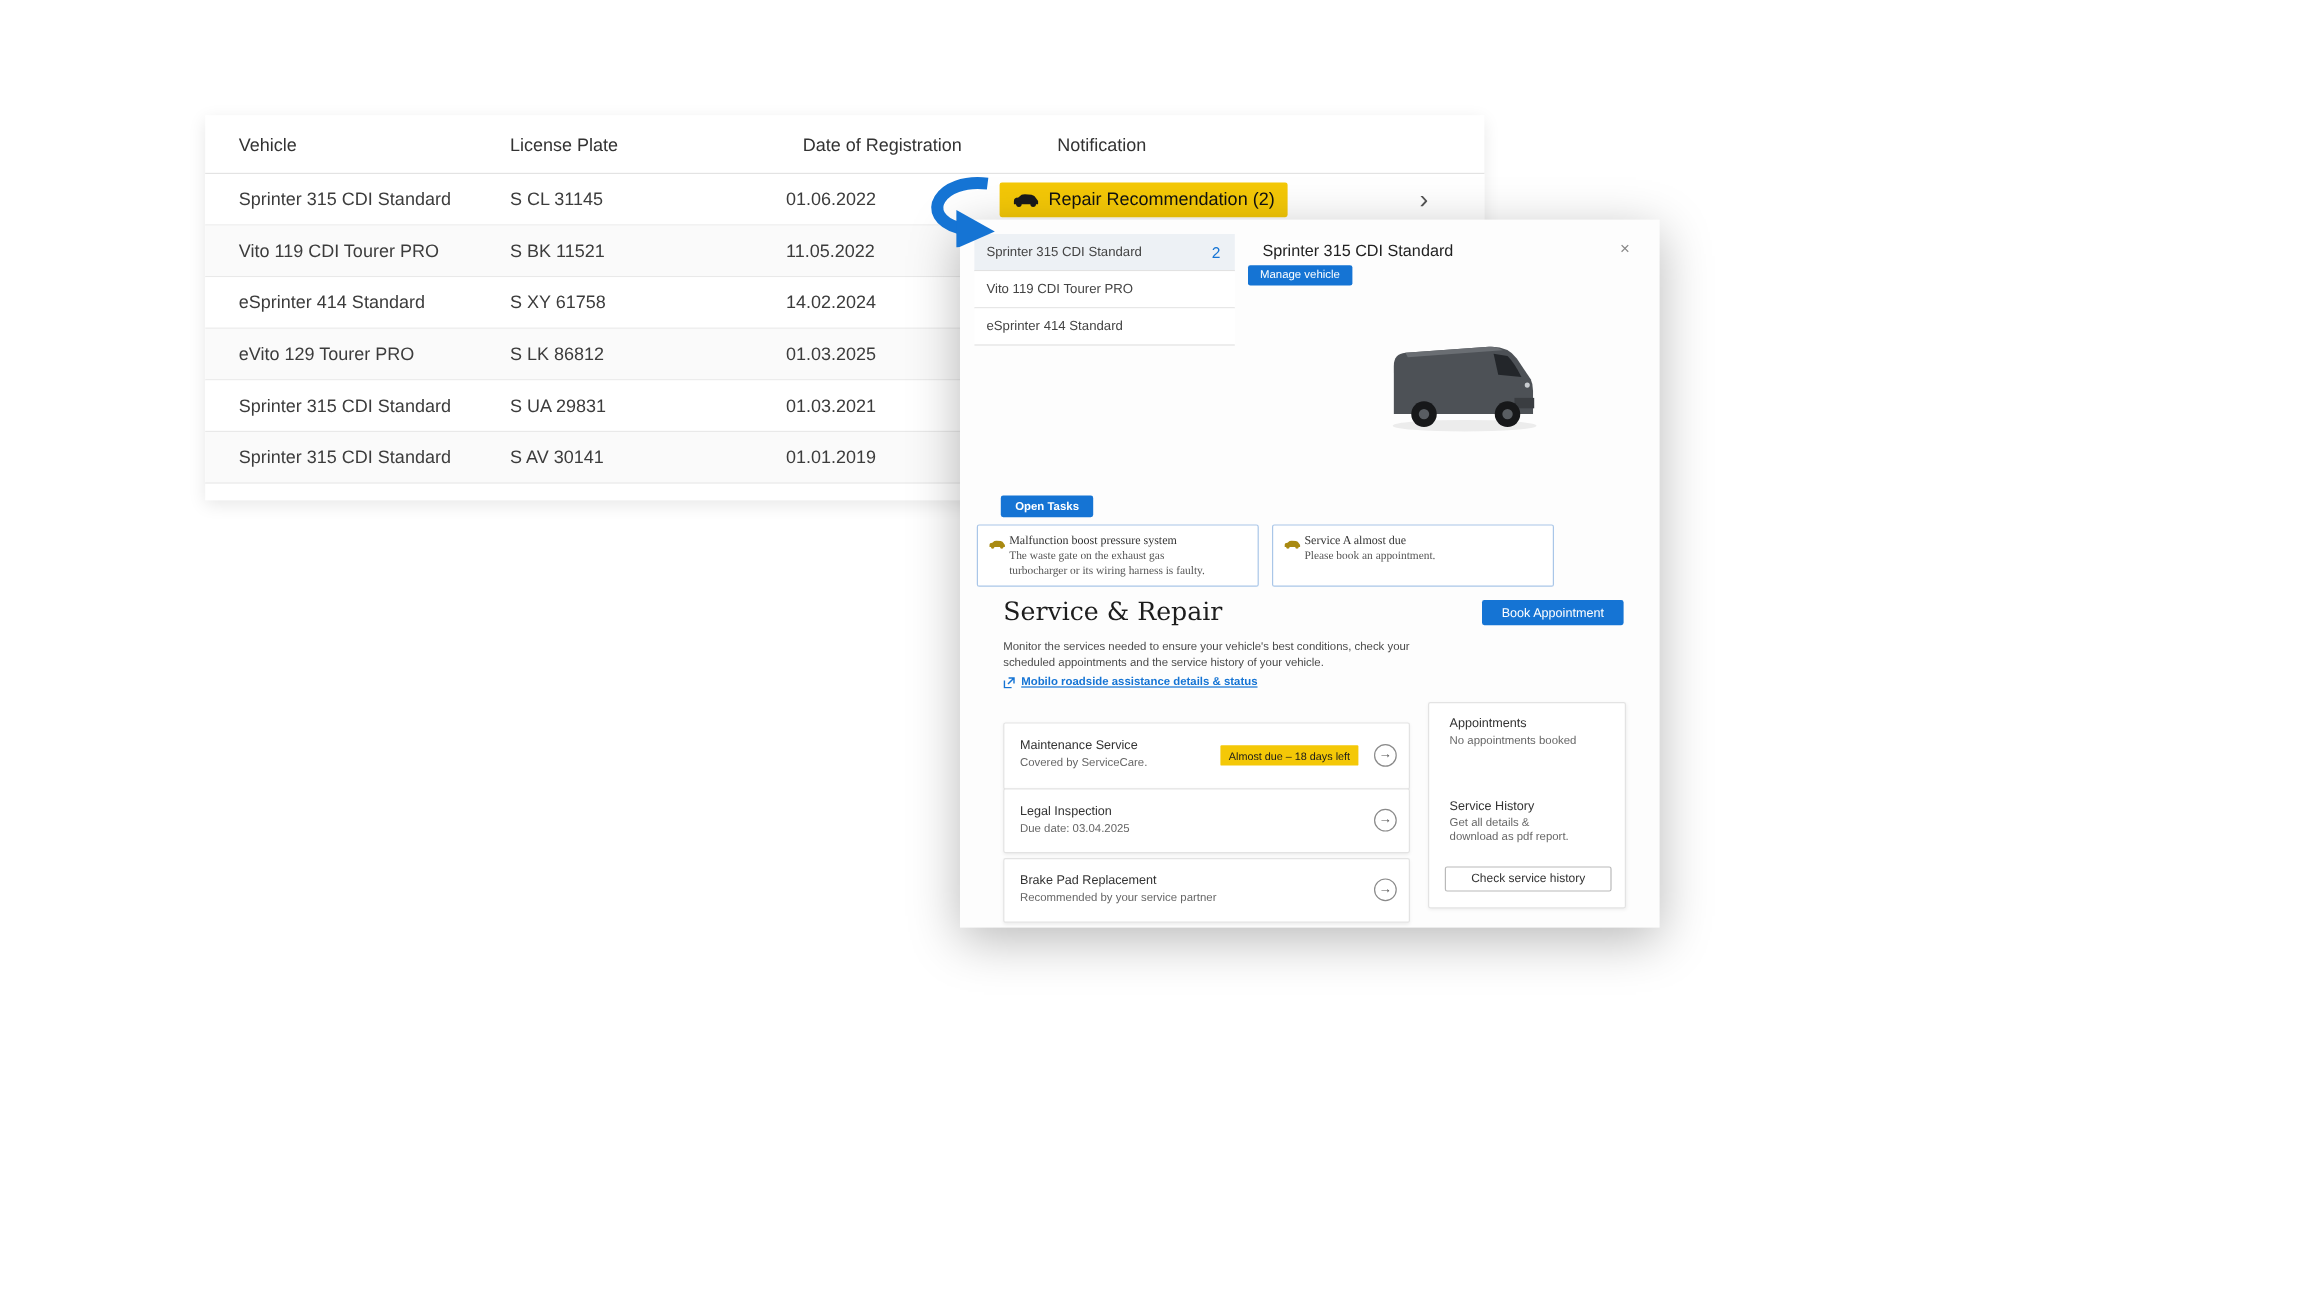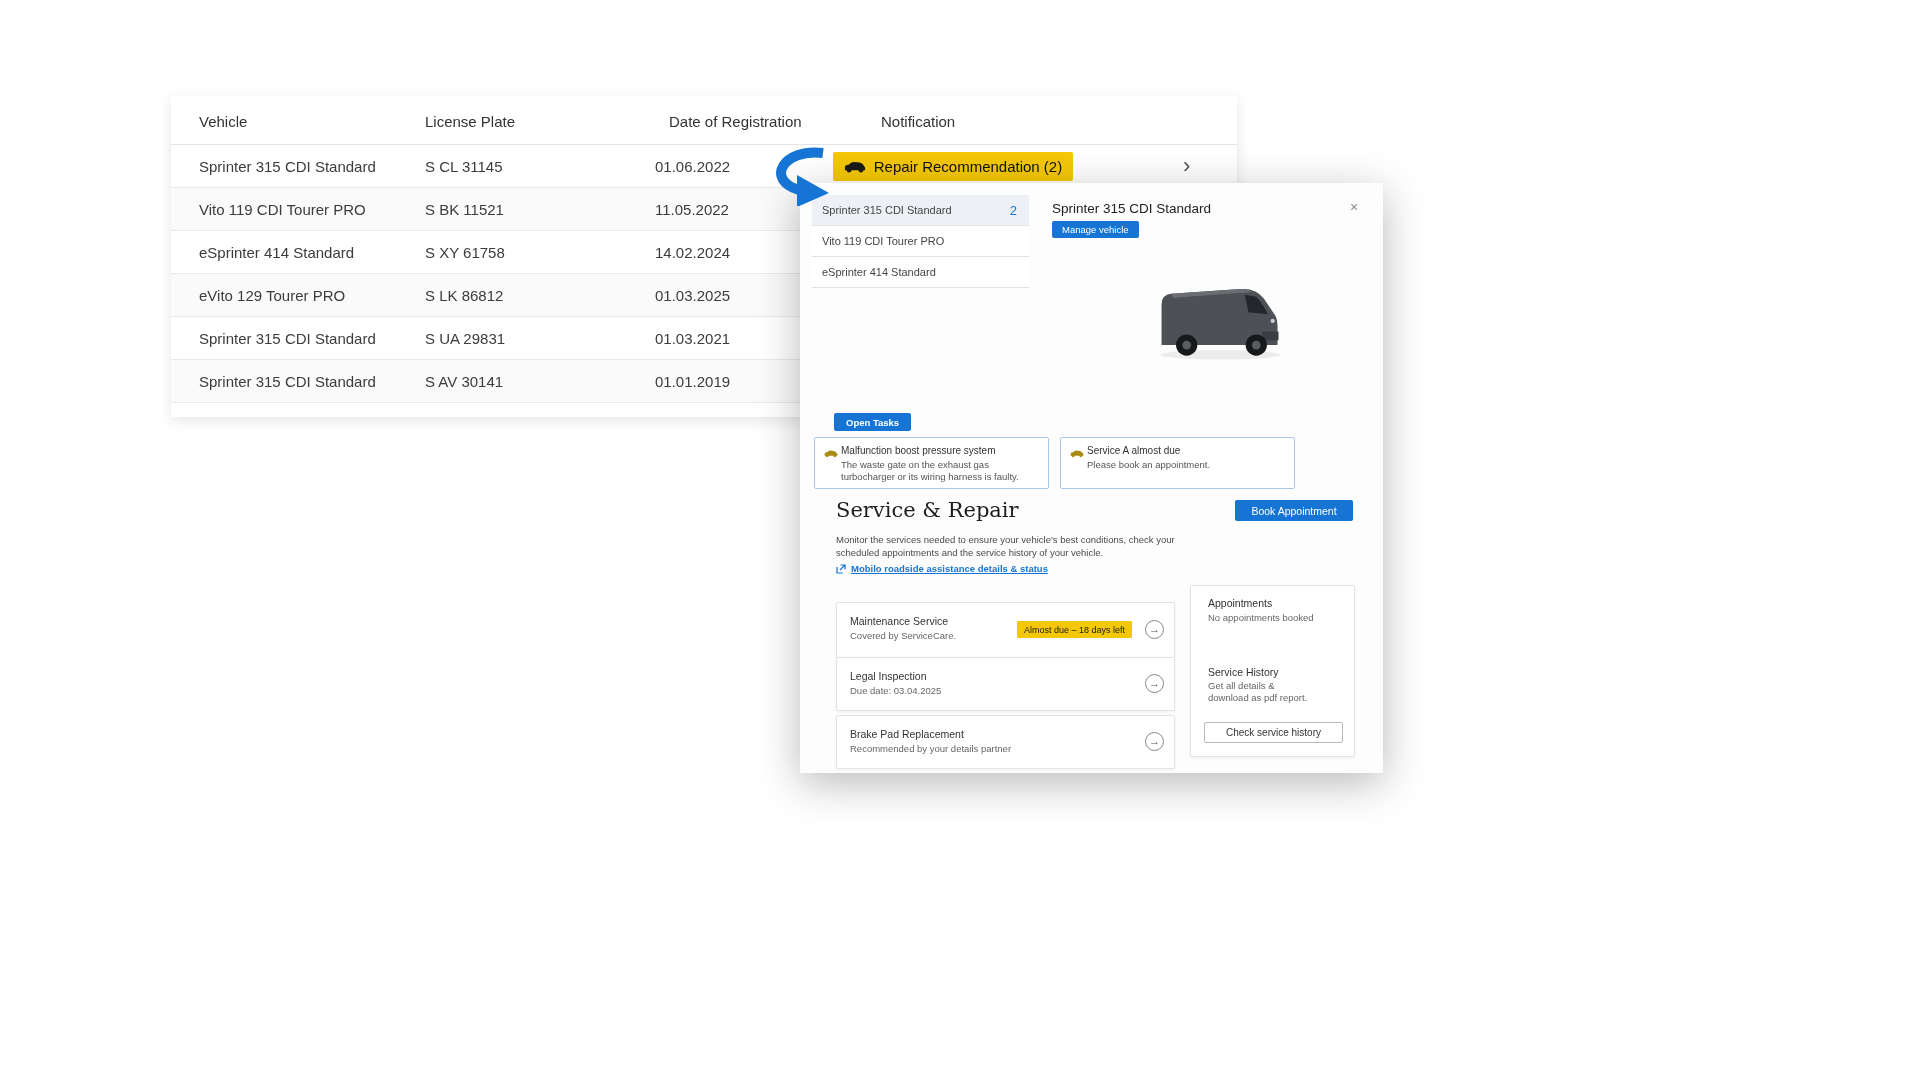--- a/index.html
+++ b/index.html
@@ -27,33 +27,33 @@
   
   .popup { position:absolute; left:800px; top:183px; width:583px; height:590px; background:#fdfdfd;
            box-shadow:0 10px 40px rgba(0,0,0,0.28); z-index:8; }
   .vlist { position:absolute; left:12px; top:12px; width:217px; }
   .vitem { position:relative; height:31px; border-bottom:1px solid #e2e2e2; background:#fff;
            font-size:11px; color:#444; line-height:31px; padding-left:10px; cursor:pointer; }
   .vitem.selected { background:#edf1f5; }
   .vbadge { position:absolute; right:12px; top:0; color:#1574d4; font-size:13px; }
 
   .popup-title { position:absolute; left:252px; top:18px; font-size:13.5px; color:#222; }
-  .manage-btn { position:absolute; left:252px; top:38px; height:17px; padding:0 10px; border:none; cursor:pointer;
+  .manage-btn { position:absolute; left:240px; top:38px; height:17px; padding:0 10px; border:none; cursor:pointer;
                 background:#1574d4; color:#fff; font-size:9.5px; border-radius:2px; font-family:"Liberation Sans", sans-serif; }
   .close-x { position:absolute; left:550px; top:16px; font-size:14px; color:#888; cursor:pointer; }
   .van-wrap { position:absolute; left:348px; top:92px; }
 
   .open-tasks { position:absolute; left:14px; top:230px; height:18px; padding:0 12px; border:none; cursor:pointer;
                 background:#1574d4; color:#fff; font-size:9.5px; font-weight:bold; border-radius:2px;
                 font-family:"Liberation Sans", sans-serif;margin-left:20px; }
   .task-card { position:absolute; top:254px; height:52px; width:235px; background:#fff;
                border:1px solid #a9c6e8; border-radius:2px; }
   .task-card.t0 { left:14px; } .task-card.t1 { left:260px; }
   .task-icon { position:absolute; left:9px; top:11px; }
-  .task-text { margin-left:26px; margin-top:7px; }
+  .task-text { margin-left:26px; margin-top:7px;font-family:Liberation Serif, serif; }
   .task-title { font-size:10px; color:#333; margin-bottom:3px; }
   .task-line { font-size:9.5px; color:#555; line-height:11.5px; }
 
   .sr-heading { position:absolute; left:36px; top:315px; font-family:"DejaVu Serif", serif; font-size:21px; color:#1d1d1d; }
   .book-btn { position:absolute; left:435px; top:317px; width:118px; height:21px; border:none; cursor:pointer;
               background:#1574d4; color:#fff; font-size:10.5px; border-radius:2px; font-family:"Liberation Sans", sans-serif; }
   .sr-desc { position:absolute; left:36px; top:350px; font-size:9.5px; color:#4a4a4a; line-height:13px; }
   .sr-link-row { position:absolute; left:36px; top:380px; display:flex; align-items:center; gap:5px; cursor:pointer; }
   .sr-link { font-size:9.5px; font-weight:bold; color:#1574d4; text-decoration:underline; }
 
@@ -223,21 +223,21 @@
     </div>
 
     <div class="svc-card s1">
       <div class="svc-title">Legal Inspection</div>
       <div class="svc-sub">Due date: 03.04.2025</div>
       <div class="svc-arrow">→</div>
     </div>
 
     <div class="svc-card s2">
       <div class="svc-title">Brake Pad Replacement</div>
-      <div class="svc-sub">Recommended by your details partner</div>
+      <div class="svc-sub">Recommended by your service partner</div>
       <div class="svc-arrow">→</div>
     </div>
 
     <div class="side-card">
       <div class="side-title app-title">Appointments</div>
       <div class="side-sub app-sub">No appointments booked</div>
       <div class="side-title hist-title">Service History</div>
       <div class="side-sub hist-l1">Get all details &amp;</div>
       <div class="side-sub hist-l2">download as pdf report.</div>
       <button class="hist-btn">Check service history</button>

